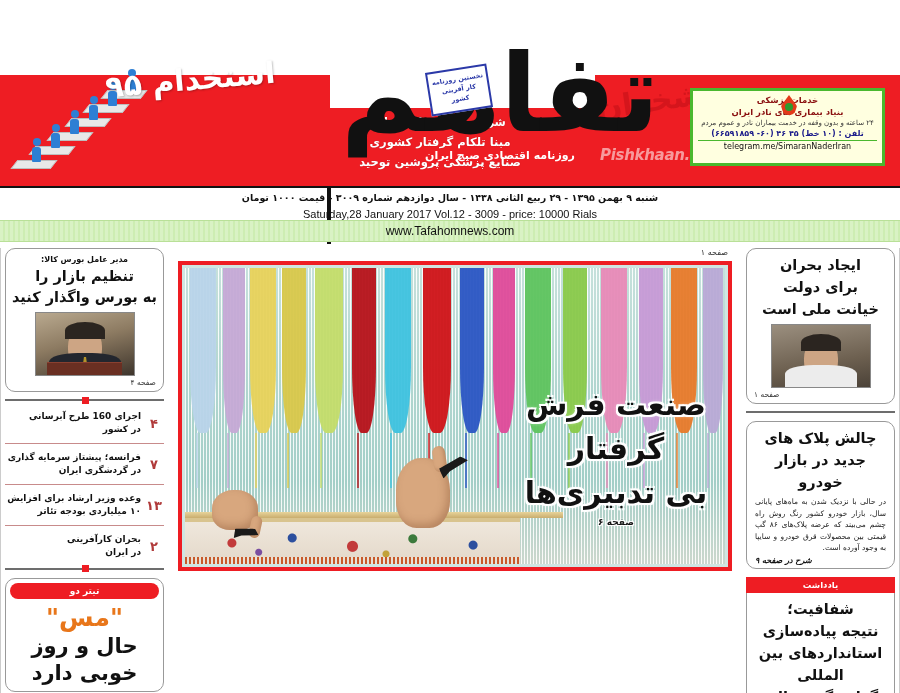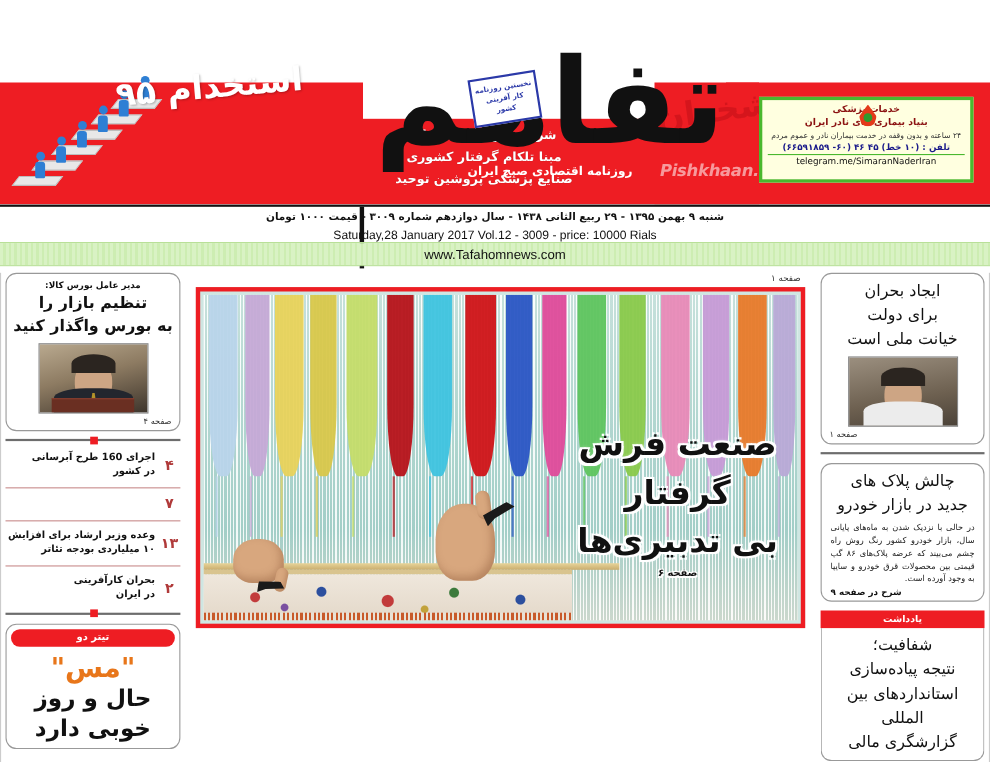--- a/index.html
+++ b/index.html
@@ -582,39 +582,40 @@
   }
 
   
   #col-left {
     width: 160px;
     padding: 0 4px 0 6px;
     border-right: 1px solid #cccccc;
   }
   .lc-title {
     font-size: 14.5px;
-    font-weight: normal;
+    font-weight: bold;
     color: #111111;
     text-align: center;
     line-height: 22px;
     letter-spacing: -.3px;
   }
   .lc-body {
     font-size: 7.5px;
     color: #222222;
     line-height: 11.5px;
     text-align: justify;
     padding: 3px 3px 0 3px;
   }
   .lc-more {
     font-size: 8px;
     font-weight: bold;
     color: #111111;
     text-align: left;
     padding: 2px 3px 0 3px;
+    font-style: italic;
   }
   #note-badge {
     background: #ee1d23;
     color: #ffffff;
     font-size: 8.5px;
     font-weight: bold;
     text-align: center;
     padding: 3px 0;
     margin-top: 8px;
   }
@@ -741,20 +742,24 @@
       <div id="news-list">
         <div class="news-item">
           <div class="news-num">۴</div>
           <div class="news-text">
             <div>اجرای 160 طرح آبرسانی</div>
             <div>در کشور</div>
           </div>
         </div>
         <div class="news-item">
           <div class="news-num">۷</div>
+          <div class="news-text">
+            <div>فرانسه؛ پیشتاز سرمایه گذاری</div>
+            <div>در گردشگری ایران</div>
+          </div>
         </div>
         <div class="news-item">
           <div class="news-num">۱۳</div>
           <div class="news-text">
             <div>وعده وزیر ارشاد برای افزایش</div>
             <div>۱۰ میلیاردی بودجه تئاتر</div>
           </div>
         </div>
         <div class="news-item">
           <div class="news-num">۲</div>

